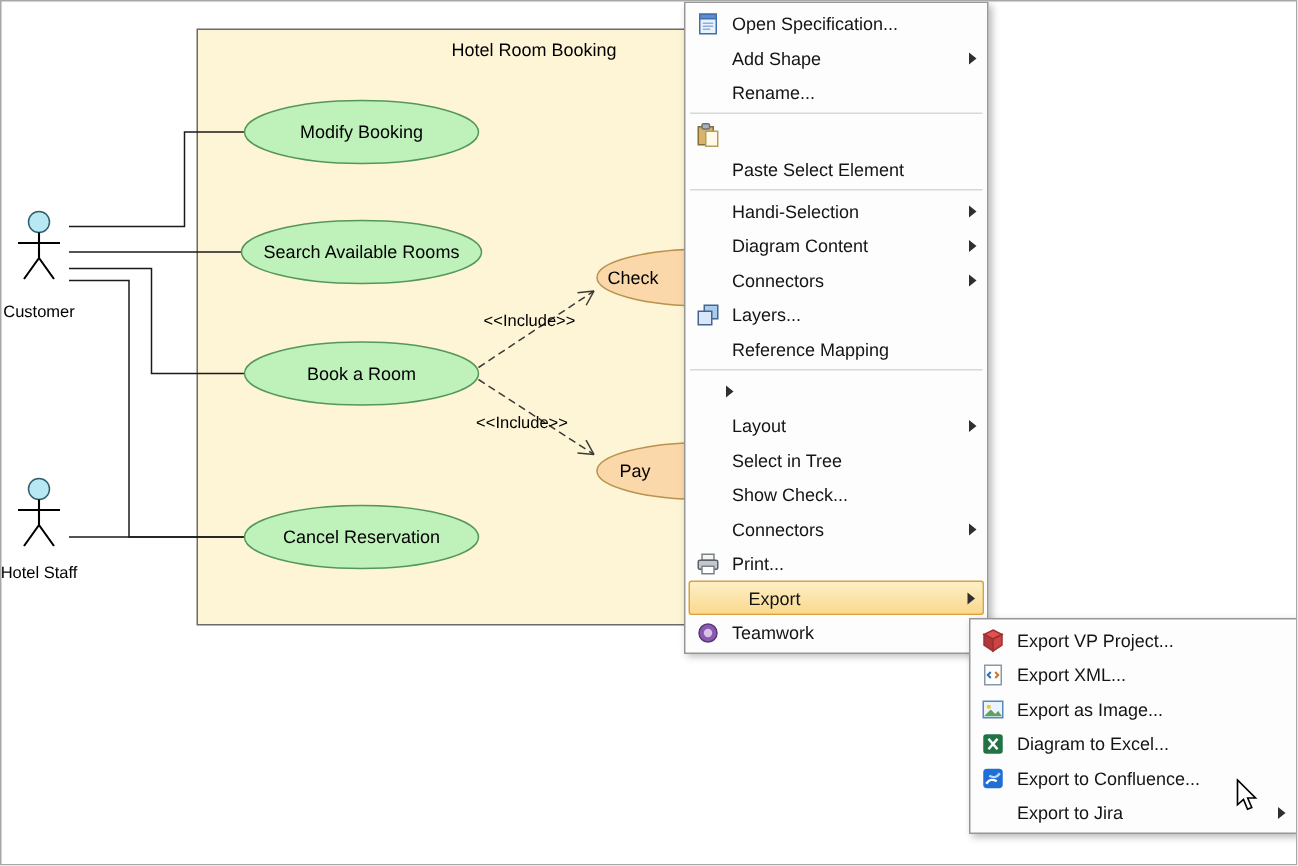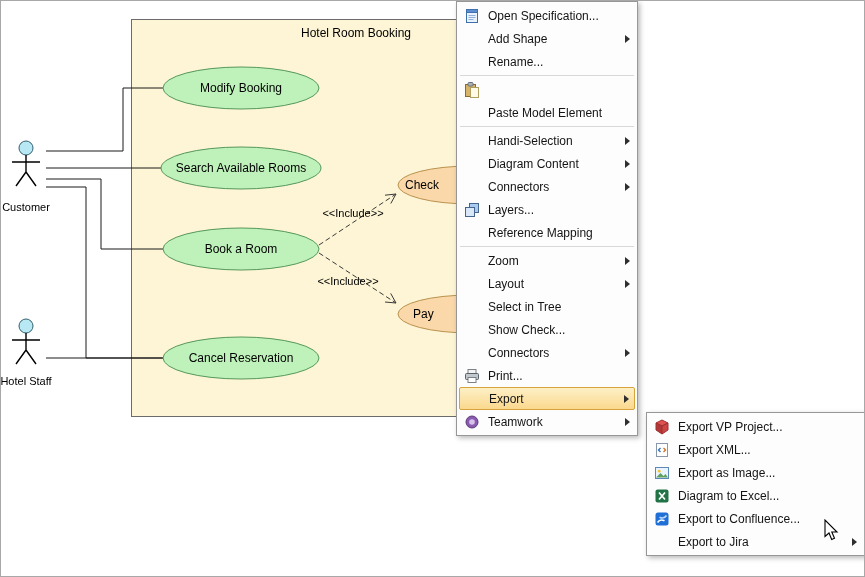--- a/index.html
+++ b/index.html
@@ -17,31 +17,31 @@
   .uc-orange { fill:#fbd8a9; stroke:#b9924e; stroke-width:1; }
   .uc-label { font-size:12px; fill:#000; text-anchor:middle; }
   .uc-label.start { text-anchor:start; }
   .small-label { font-size:11px; fill:#000; text-anchor:middle; }
   .actor-head { fill:#b8e8f4; stroke:#33606e; stroke-width:1; }
   .actor-body { stroke:#000; stroke-width:1.4; fill:none; }
 
   
   .menu { position:absolute; z-index:10; background:#fdfdfd; border:1px solid #979797;
           padding:2px 0; box-shadow:2px 2px 5px rgba(0,0,0,0.28); font-size:12px; color:#141414; }
-  .main-menu { left:455px; top:0; width:182px; }
+  .main-menu { left:455px; top:0; width:203px; }
   .sub-menu  { left:645px; top:411px; width:219px; }
   .menu-item { display:flex; align-items:center; height:23px; padding:0 5px 0 3px; cursor:default; }
   .menu-icon { width:24px; flex:none; display:flex; align-items:center; justify-content:center; }
   .menu-icon svg { display:block; }
   .menu-label { flex:1; white-space:nowrap; padding-left:4px; overflow:hidden; }
   .menu-arrow { flex:none; width:0; height:0; border-top:4px solid transparent;
                 border-bottom:4px solid transparent; border-left:5px solid #2f2f2f; margin-right:2px; }
   .menu-sep { height:1px; background:#d8d8d8; margin:2px 3px; }
   .menu-item.highlighted { background:linear-gradient(#fdf0c6,#fbd88e); border:1px solid #d8a33c;
-                           border-radius:2px; margin:0 2px; padding:0 3px 0 1px; }
+                           border-radius:2px; margin:0 2px; padding:0 3px 0 11px; }
 
   
   .cursor { position:absolute; left:823px; top:518px; z-index:30; }
 </style>
 </head>
 <body>
 
 <div class="stage">
 
   <svg class="diagram-svg" width="865" height="577" viewBox="0 0 865 577">
@@ -132,21 +132,21 @@
         <span class="menu-icon">
           <svg width="16" height="16" viewBox="0 0 16 16">
             <rect x="1.5" y="2.5" width="10" height="12" fill="#d8b36a" stroke="#8a6a35"></rect>
             <rect x="4" y="0.5" width="5" height="3.5" rx="1" fill="#aab2bb" stroke="#6a737d"></rect>
             <rect x="6.5" y="5.5" width="8" height="10" fill="#fffbe8" stroke="#b0a060"></rect>
           </svg>
         </span>
       </div>
       <div class="menu-item">
         <span class="menu-icon"></span>
-        <span class="menu-label">Paste Model Element</span>
+        <span class="menu-label">Paste Select Element</span>
       </div>
       <div class="menu-sep"></div>
       <div class="menu-item">
         <span class="menu-icon"></span>
         <span class="menu-label">Handi-Selection</span>
         <span class="menu-arrow"></span>
       </div>
       <div class="menu-item">
         <span class="menu-icon"></span>
         <span class="menu-label">Diagram Content</span>
@@ -166,21 +166,20 @@
         </span>
         <span class="menu-label">Layers...</span>
       </div>
       <div class="menu-item">
         <span class="menu-icon"></span>
         <span class="menu-label">Reference Mapping</span>
       </div>
       <div class="menu-sep"></div>
       <div class="menu-item">
         <span class="menu-icon"></span>
-        <span class="menu-label">Zoom</span>
         <span class="menu-arrow"></span>
       </div>
       <div class="menu-item">
         <span class="menu-icon"></span>
         <span class="menu-label">Layout</span>
         <span class="menu-arrow"></span>
       </div>
       <div class="menu-item">
         <span class="menu-icon"></span>
         <span class="menu-label">Select in Tree</span>

